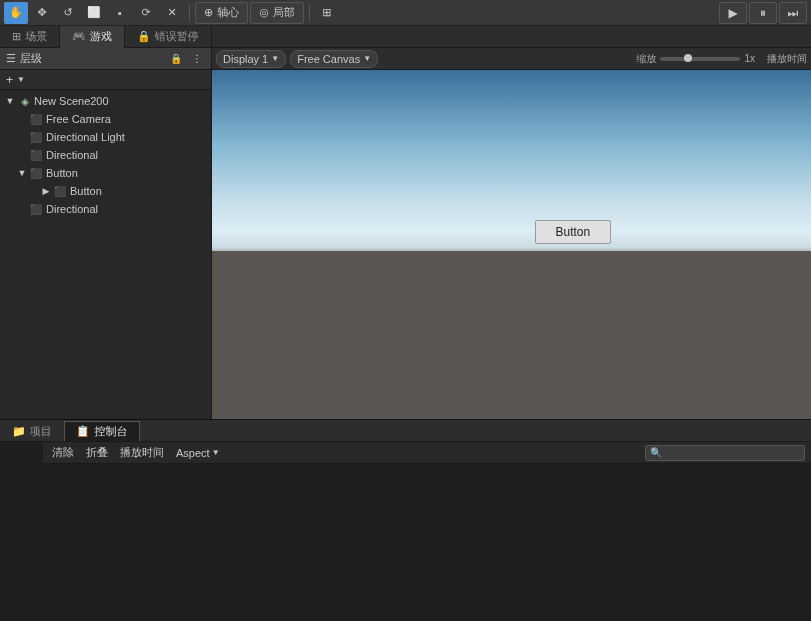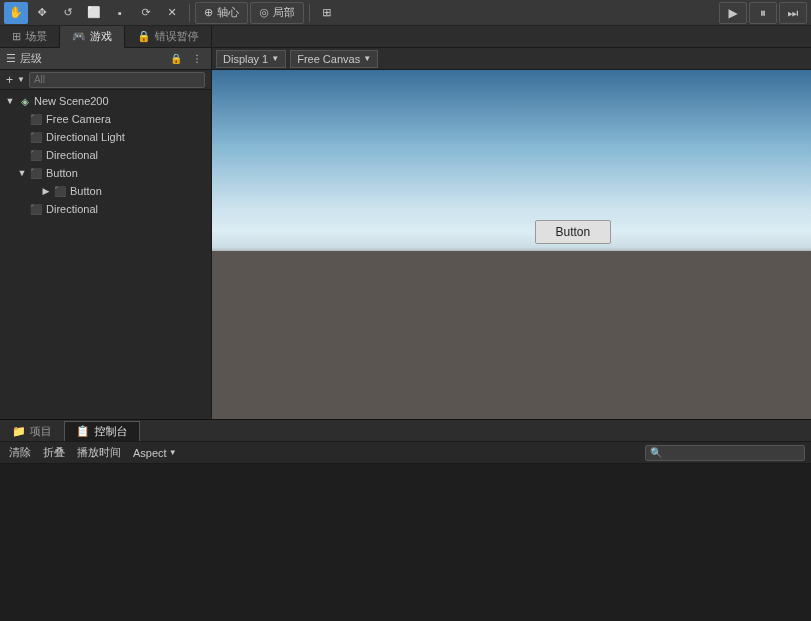--- a/index.html
+++ b/index.html
@@ -196,21 +196,21 @@
       border-bottom: 1px solid #1a1a1a;
       display: flex;
       align-items: center;
       padding: 0 4px;
       gap: 4px;
     }
     .dropdown-btn {
       height: 18px;
       background: #3c3c3c;
       border: 1px solid #555;
-      border-radius: 0;
+      border-radius: 8px;
       color: #c8c8c8;
       cursor: pointer;
       display: flex;
       align-items: center;
       padding: 0 6px;
       font-size: 11px;
       gap: 3px;
     }
     .game-canvas {
       flex: 1;
@@ -310,20 +310,21 @@
       border-right: 1px solid #555;
     }
     .bottom-toolbar {
       height: 22px;
       background: #282828;
       border-bottom: 1px solid #1a1a1a;
       display: flex;
       align-items: center;
       padding: 0 6px;
       gap: 6px;
+      margin-left: 43px;
     }
     .bottom-toolbar-btn {
       height: 18px;
       background: transparent;
       border: none;
       color: #c8c8c8;
       cursor: pointer;
       font-size: 11px;
       display: flex;
       align-items: center;
@@ -408,21 +409,20 @@
       <span>☰</span>
       <span>层级</span>
       <div class="panel-header-icons">
         <button class="toolbar-btn" style="width:16px;height:16px;font-size:10px;">🔒</button>
         <button class="toolbar-btn" style="width:16px;height:16px;font-size:10px;">⋮</button>
       </div>
     </div>
     <div class="search-bar">
       <span style="cursor:pointer;font-size:12px;">+</span>
       <span style="font-size:8px;">▼</span>
-      <input type="text" style="flex: 1 1 0%;" placeholder="All">
     </div>
     <div class="hierarchy-tree">
 
       <div class="tree-item">
         <span class="tree-arrow">▼</span>
         <span class="tree-icon icon-obj">◈</span>
         <span>New Scene200</span>
       </div>
 
       <div class="tree-item indent-1">
@@ -466,20 +466,28 @@
   <div class="game-view">
     <div class="game-view-toolbar">
       <button class="dropdown-btn">
         <span>Display 1</span>
         <span class="chevron-down">▼</span>
       </button>
       <button class="dropdown-btn">
         <span>Free Canvas</span>
         <span class="chevron-down">▼</span>
       </button>
+      <div class="scale-bar">
+        <span style="font-size:10px;color:#aaa;">缩放</span>
+        <div class="scale-slider">
+          <div class="scale-slider-thumb"></div>
+        </div>
+        <span style="font-size:10px;color:#aaa;">1x</span>
+        <span class="playback-label" style="margin-left:8px;">播放时间</span>
+      </div>
     </div>
     <div class="game-canvas">
       <div class="sky-gradient"></div>
       <div class="horizon-blend"></div>
       <div class="ground"></div>
       <button class="game-button">Button</button>
     </div>
   </div>
 </div>
 

